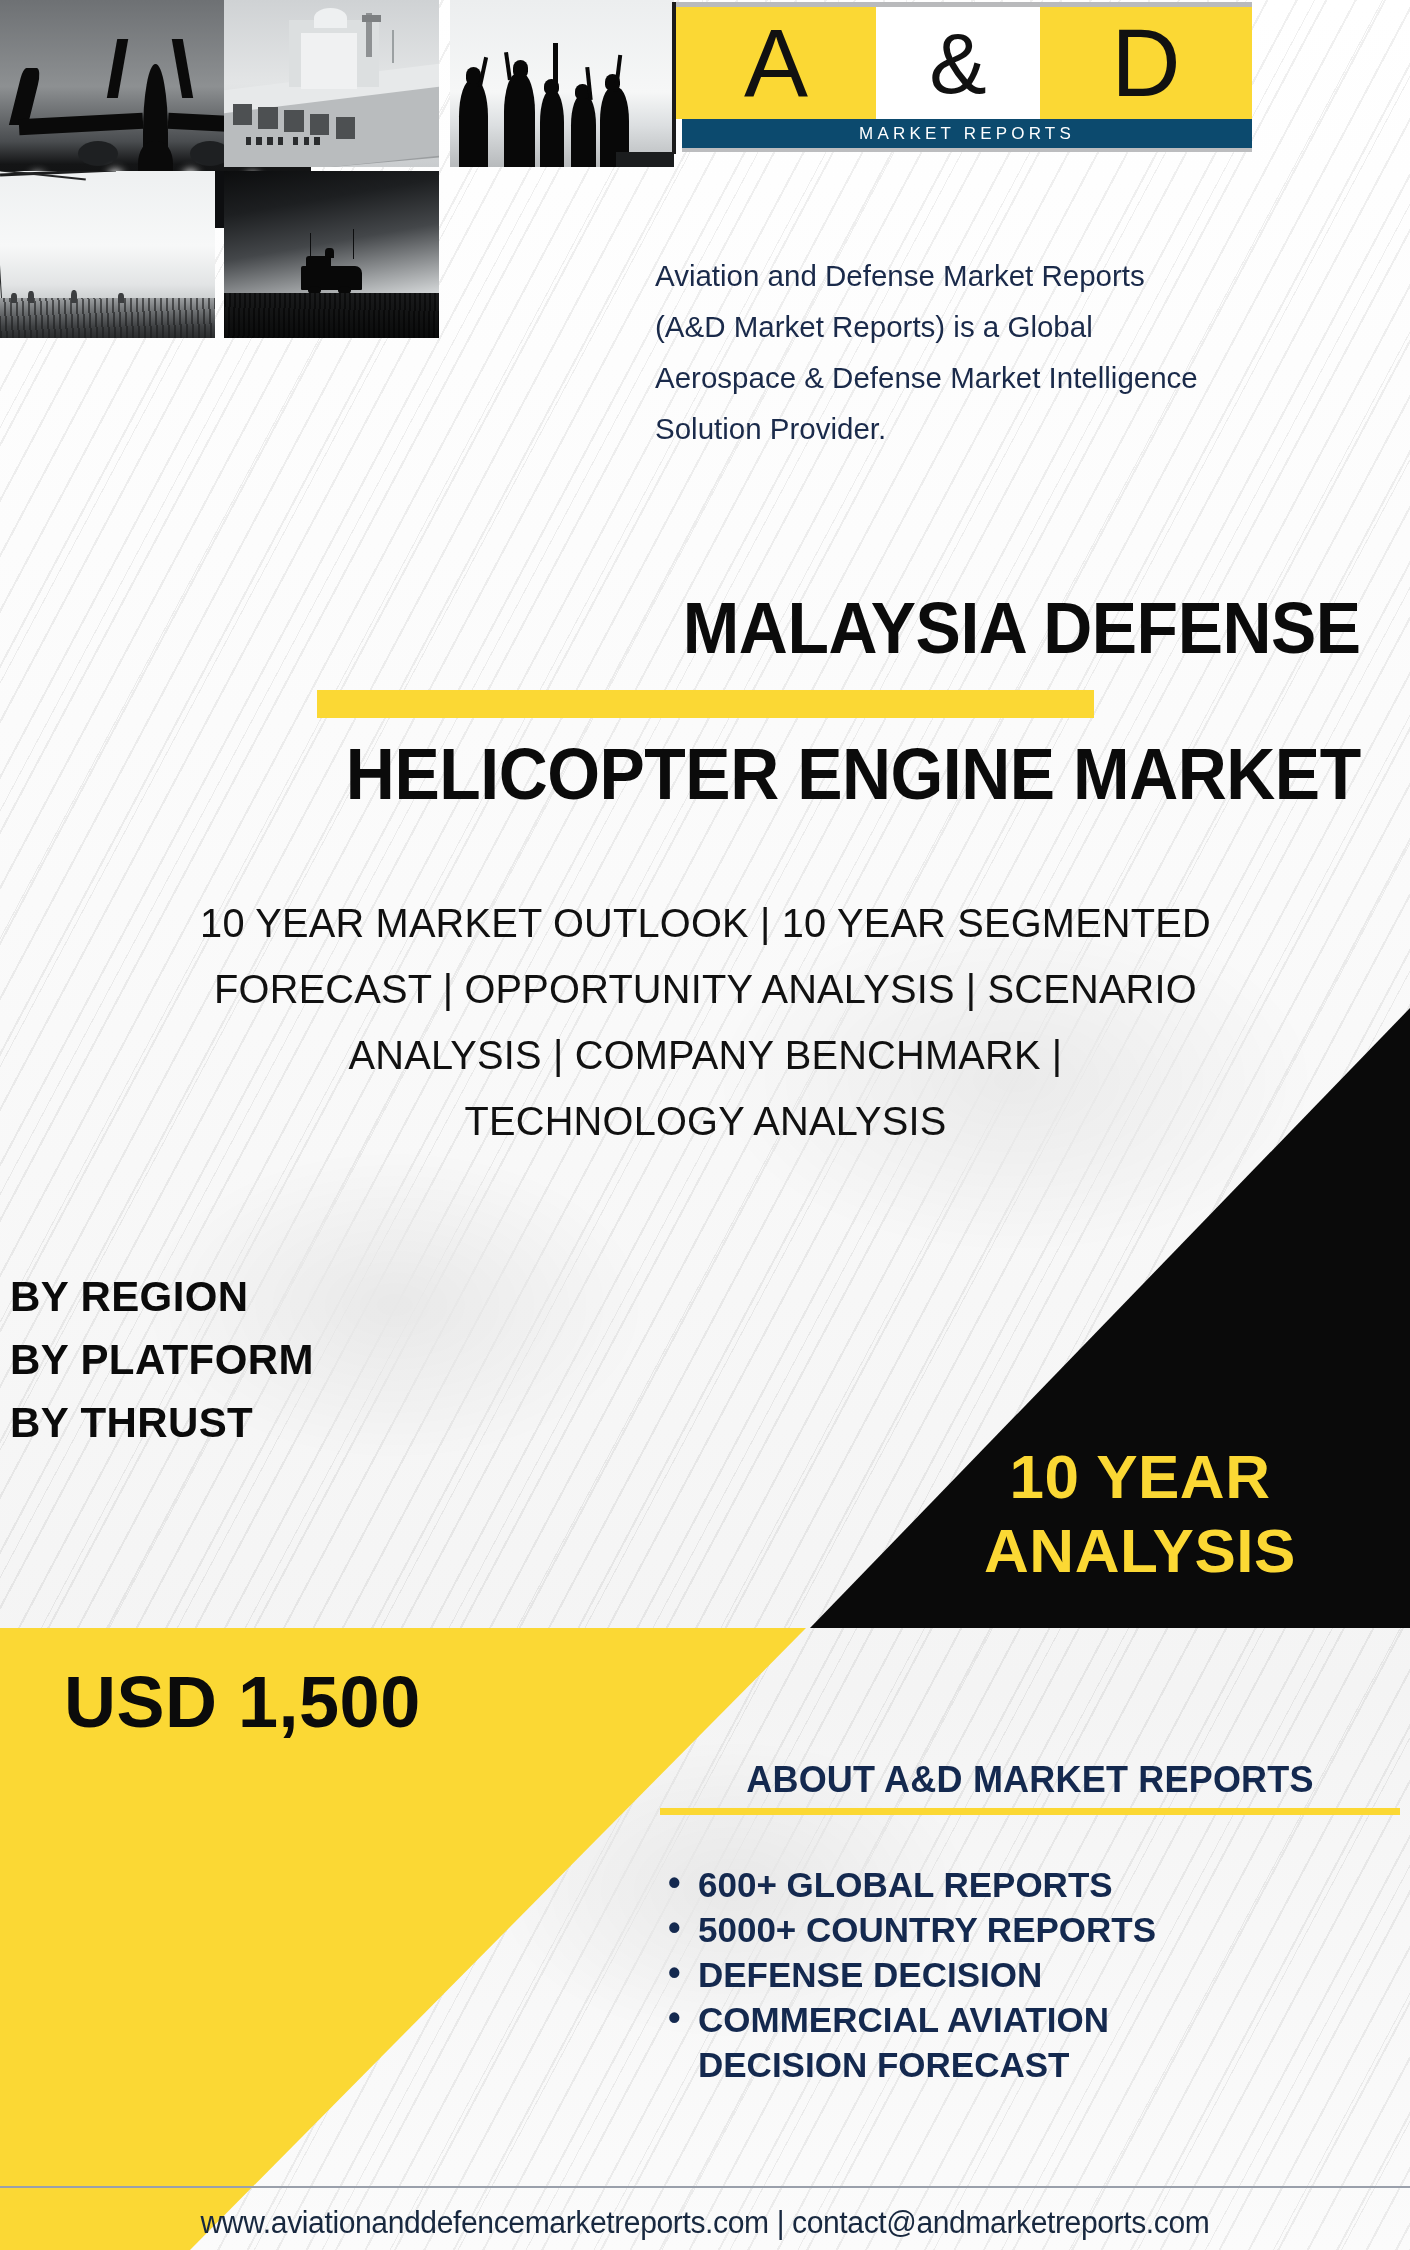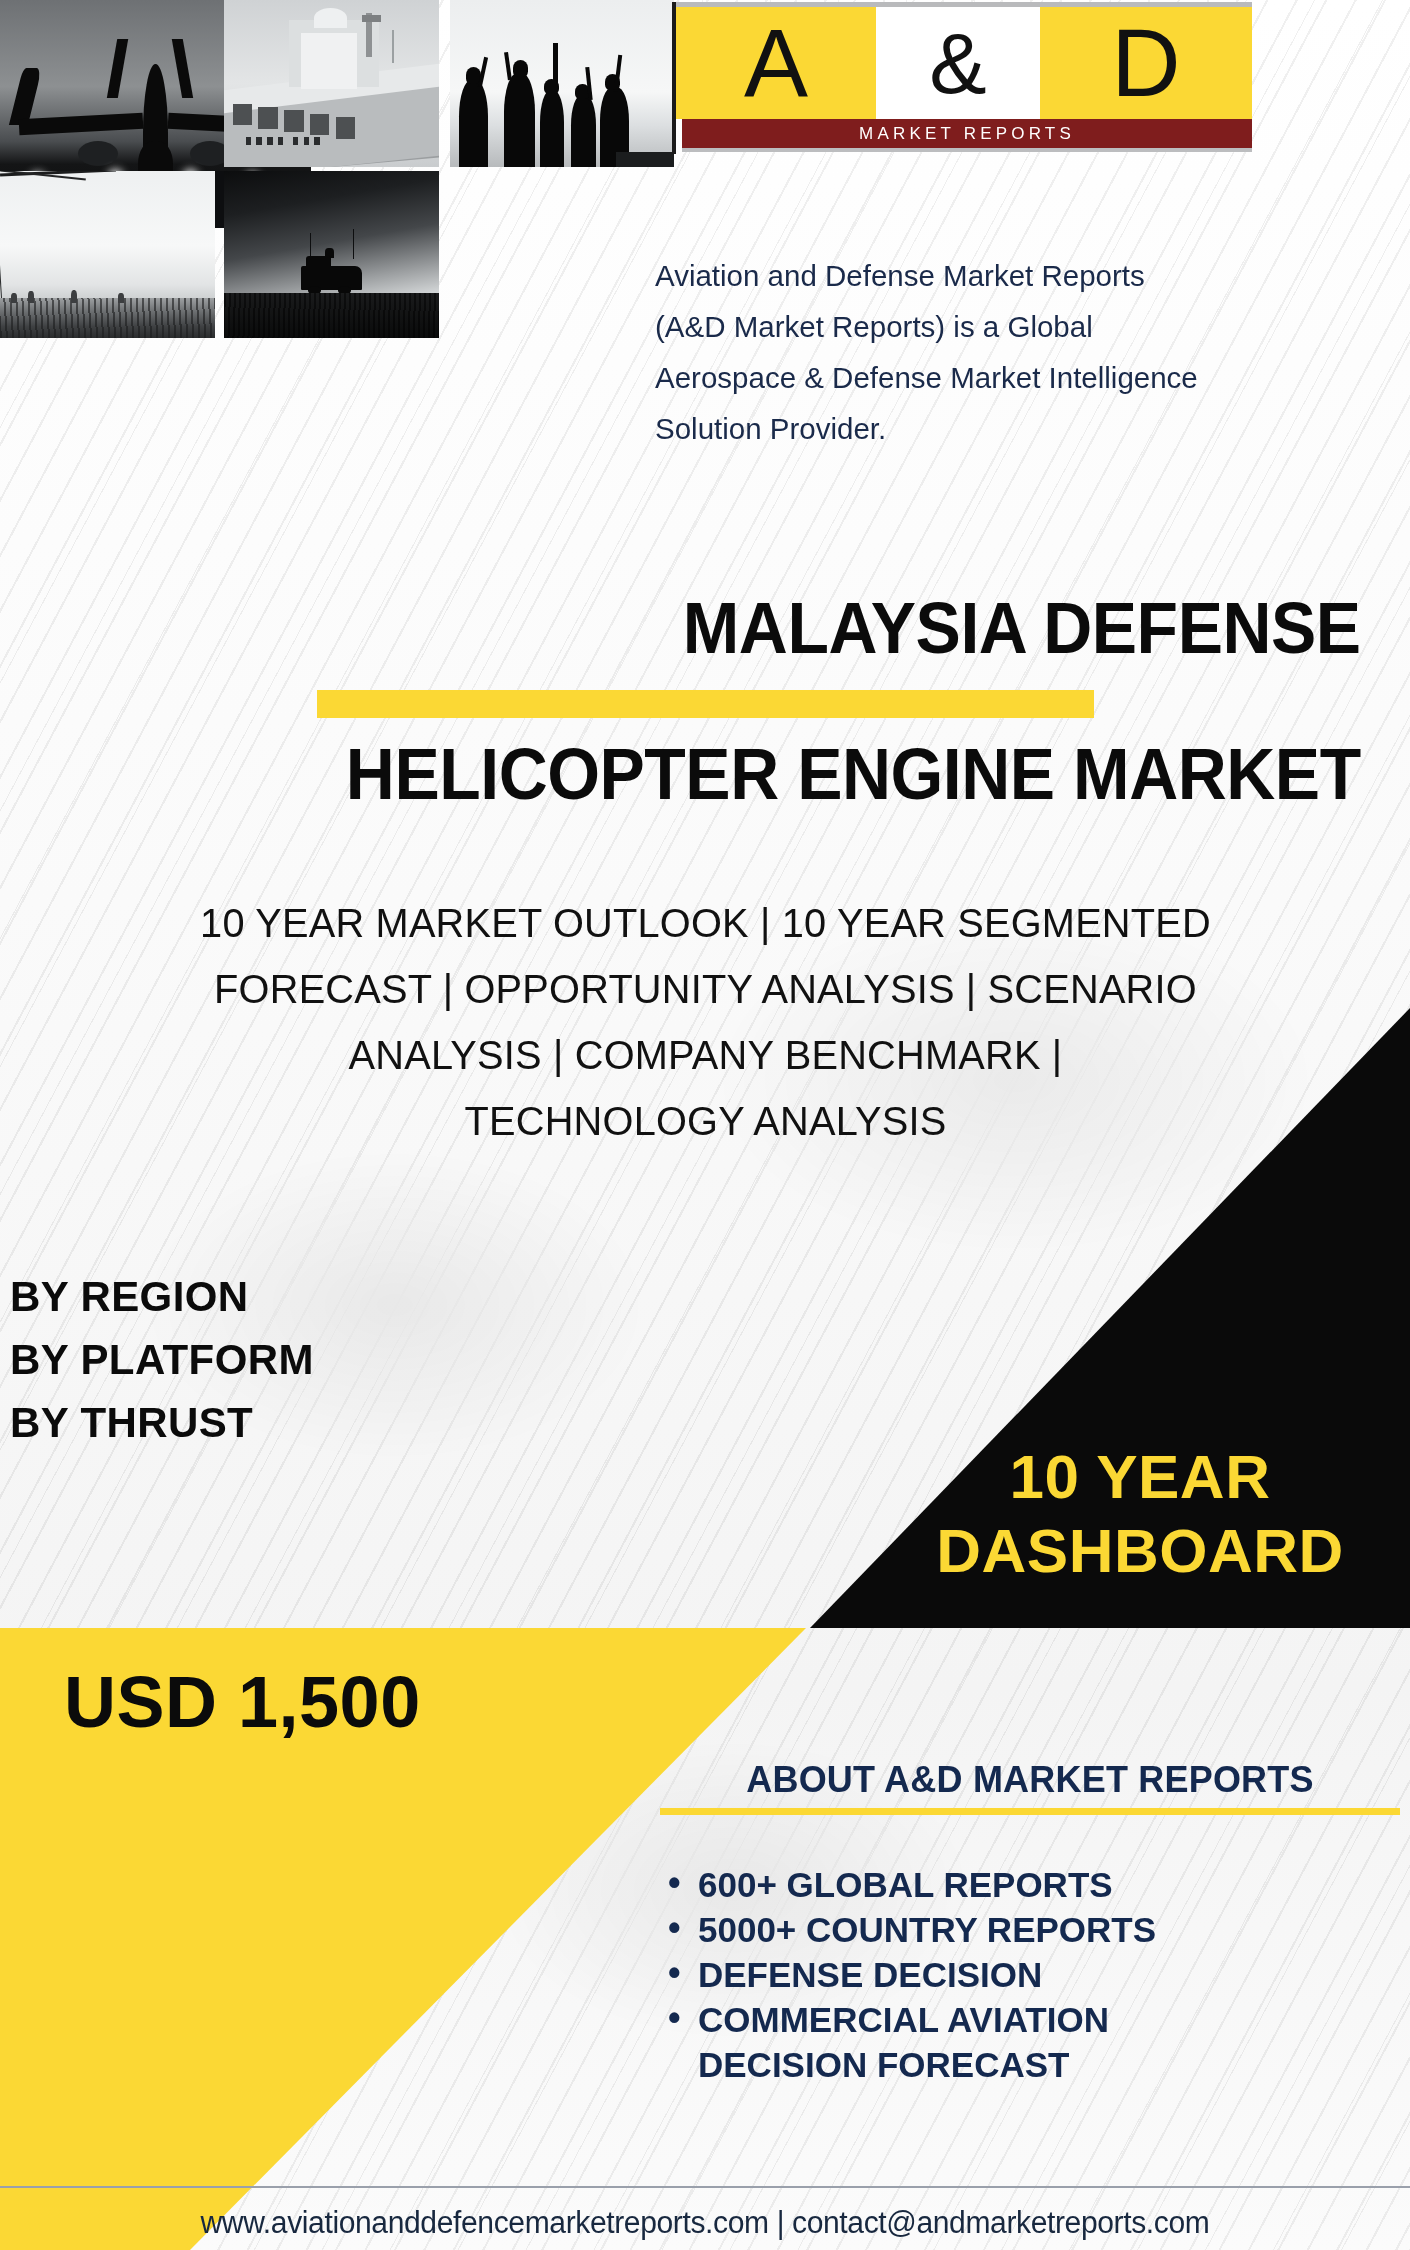--- a/index.html
+++ b/index.html
@@ -112,21 +112,21 @@
   
   #logo { position:absolute; left:676px; top:2px; width:576px; height:148px; z-index:4; }
   .logo-top { position:absolute; left:0; top:5px; width:100%; height:112px; display:flex; }
   .logo-cell { height:100%; display:flex; align-items:center; justify-content:center;
                font-weight:400; font-size:96px; line-height:1; color:#111;
                font-family:"Liberation Sans", sans-serif; }
   .logo-a { flex:0 0 34.7%; background:#fbd834; }
   .logo-amp { flex:0 0 28.5%; background:#ffffff; font-size:86px; }
   .logo-d { flex:1 1 auto; background:#fbd834; }
   .logo-bar { position:absolute; left:6px; top:117px; width:calc(100% - 6px); height:30px;
-              background:#7f1d1d; color:#fff; display:flex; align-items:center; justify-content:center;
+              background:#0c4a6e; color:#fff; display:flex; align-items:center; justify-content:center;
               font-size:17px; letter-spacing:4.2px; font-weight:400; }
   .logo-shadow { position:absolute; left:6px; top:146px; width:calc(100% - 6px); height:4px;
                  background:#bcbdbf; }
   .logo-topedge { position:absolute; left:0; top:0; width:100%; height:5px; background:#b9babc; }
   .logo-leftedge{ position:absolute; left:-4px; top:0; width:4px; height:152px; background:#1b1b1b; }
 
   
   #intro { position:absolute; left:655px; top:250px; width:744px; z-index:4;
            color:#1a2a4a; font-size:29.5px; line-height:51px; text-align:justify;
            font-family:Liberation Sans, sans-serif; }
@@ -327,21 +327,21 @@
 </div>
 
 <div id="segments">
   <div class="seg">BY REGION</div>
   <div class="seg">BY PLATFORM</div>
   <div class="seg">BY THRUST</div>
 </div>
 
 <div id="forecast">
   <div>10 YEAR</div>
-  <div>DASHBOARD</div>
+  <div>ANALYSIS</div>
 </div>
 
 <div id="price">USD 1,500</div>
 
 <div id="about">
   <div id="about-title">ABOUT A&amp;D MARKET REPORTS</div>
   <div id="about-rule"></div>
   <ul id="about-list">
     <li>600+ GLOBAL REPORTS</li>
     <li>5000+ COUNTRY REPORTS</li>

